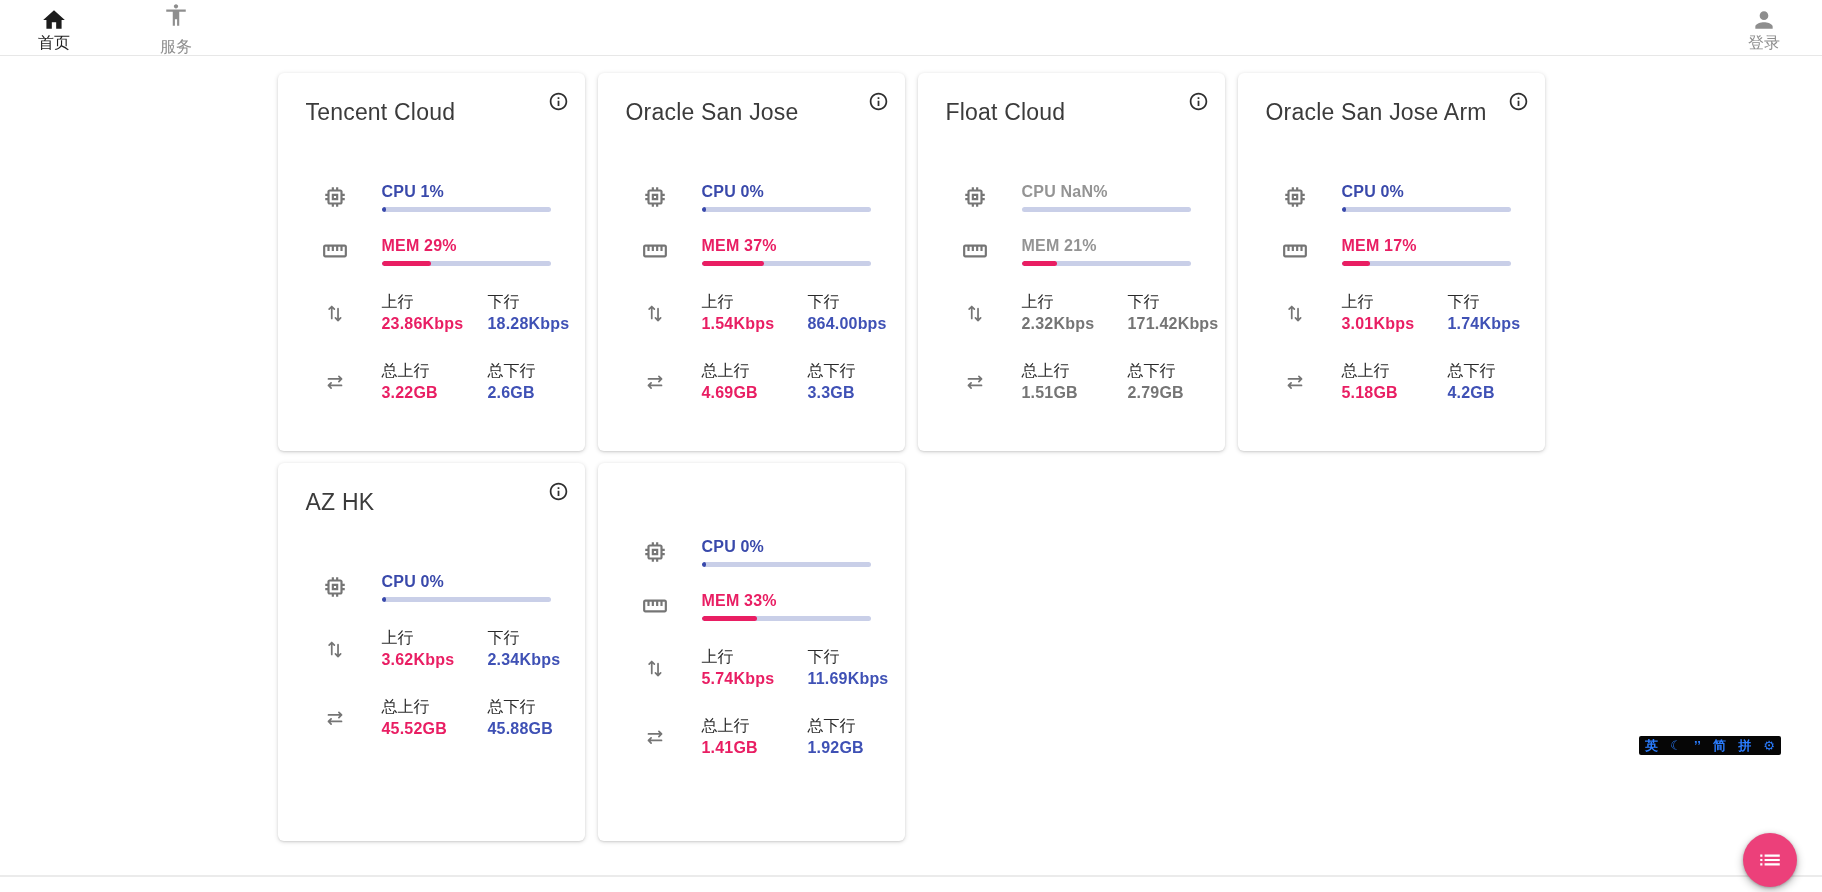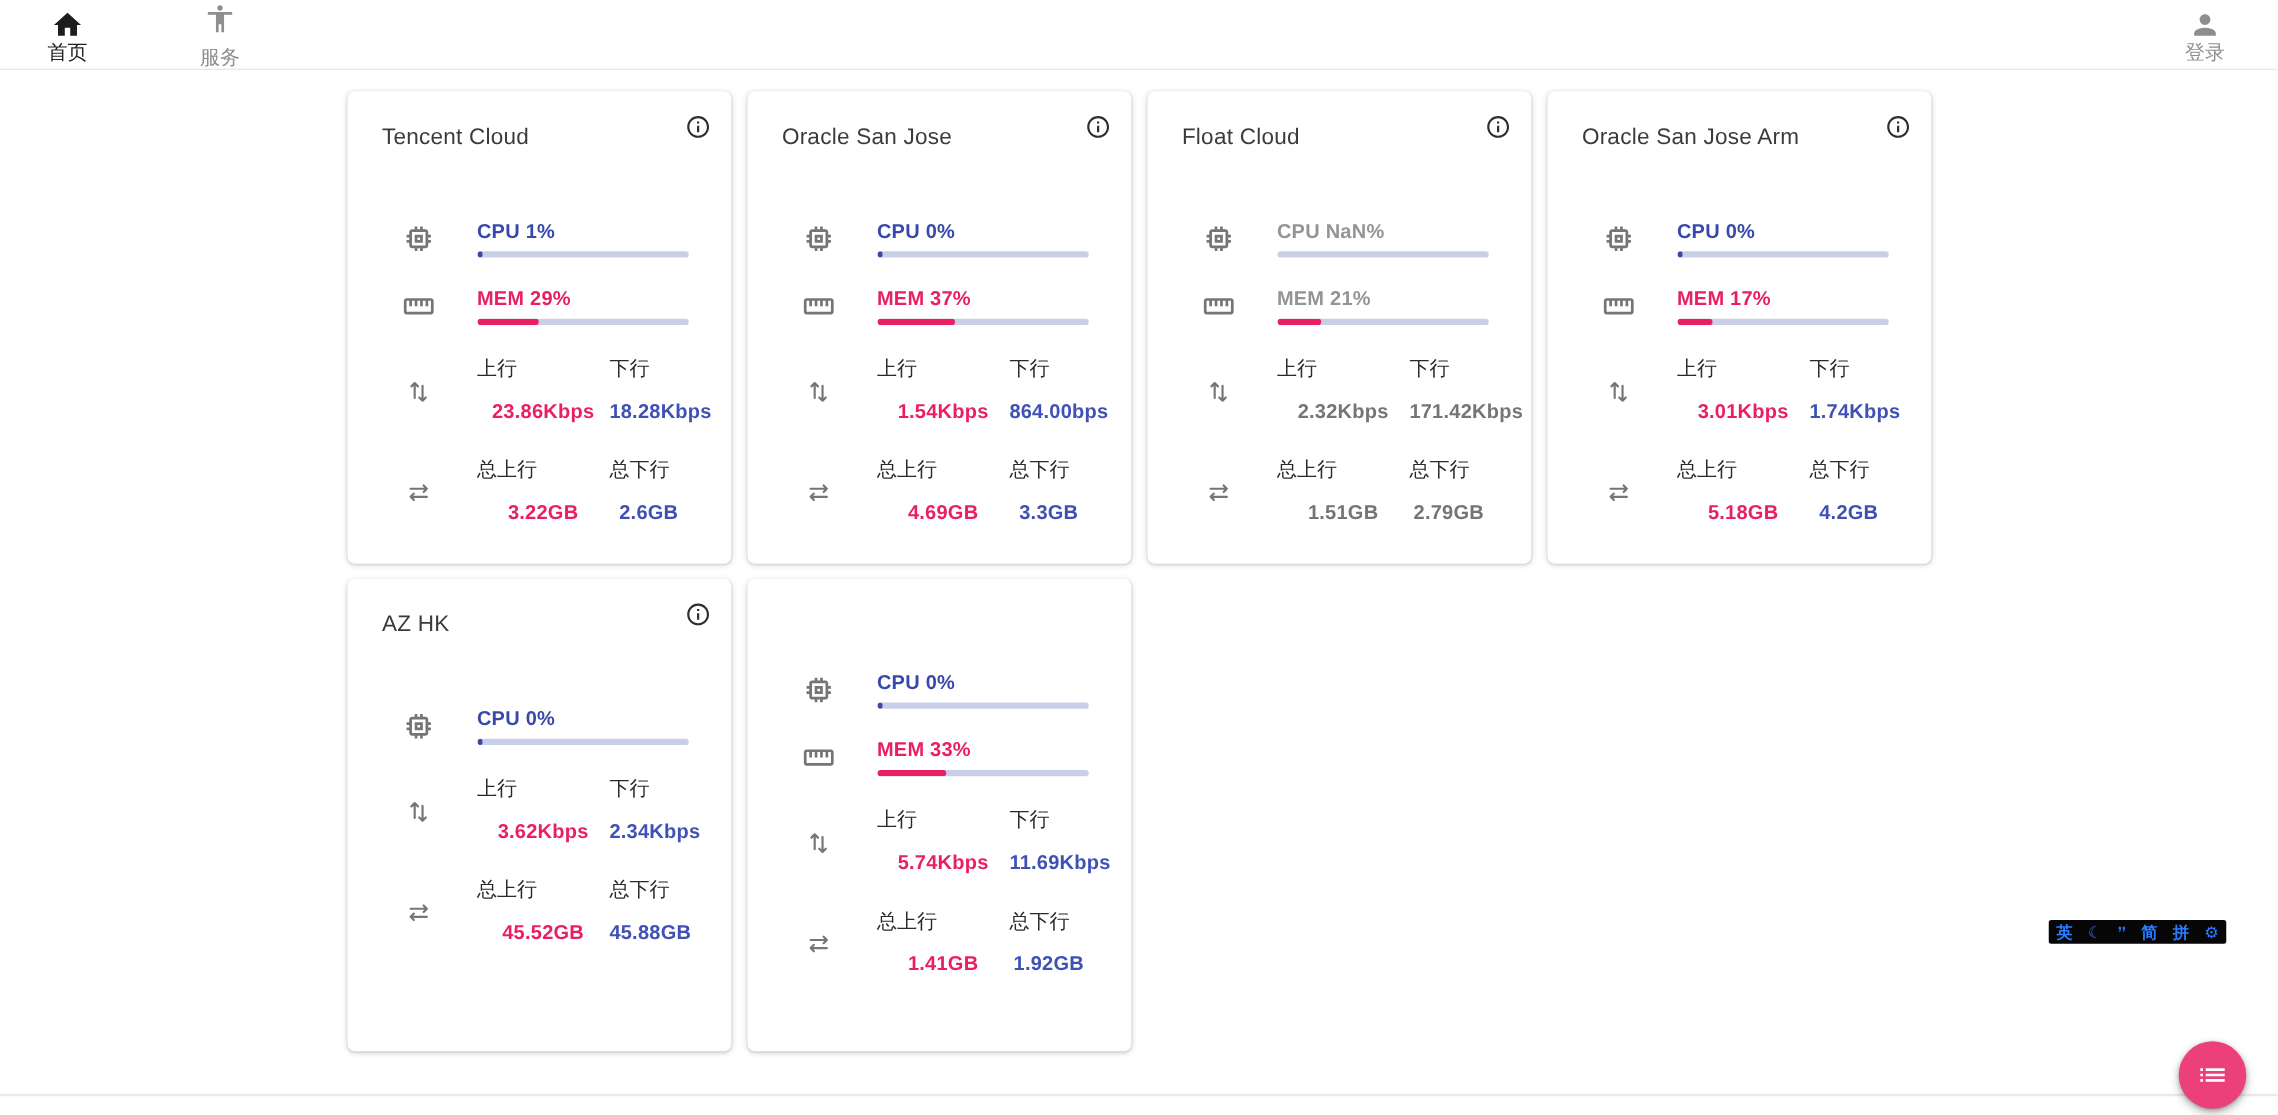--- a/index.html
+++ b/index.html
@@ -61,21 +61,21 @@
     padding: 18px 16px 16px 16px;
     position: relative;
   }
   .card-head {
     display: flex;
     align-items: flex-start;
     justify-content: space-between;
   }
   .card-title {
     margin: 8px 0 0 12px;
-    font-size: 18px;
+    font-size: 23px;
     font-weight: 400;
     color: #3b3b3b;
     letter-spacing: 0.2px;
   }
   .info-btn {
     background: none;
     border: none;
     padding: 0;
     margin: 0;
     cursor: pointer;
@@ -128,23 +128,22 @@
   .col-2 { flex: 1; }
   .stat-label {
     font-size: 16px;
     color: #2a2a2a;
     line-height: 23px;
   }
   .stat-value {
     font-size: 16px;
     font-weight: bold;
     line-height: 22px;
-    margin-top: 12px;
+    margin-top: 0;
     letter-spacing: 0.2px;
-    text-align: center;
   }
   .stat-value.pink { color: #e91e63; }
   .stat-value.blue { color: #3f51b5; }
 
   
   .offline .cpu-label, .offline .mem-label { color: #949494; }
   .offline .stat-value.pink, .offline .stat-value.blue { color: #757575; }
 
   
   .footer {

